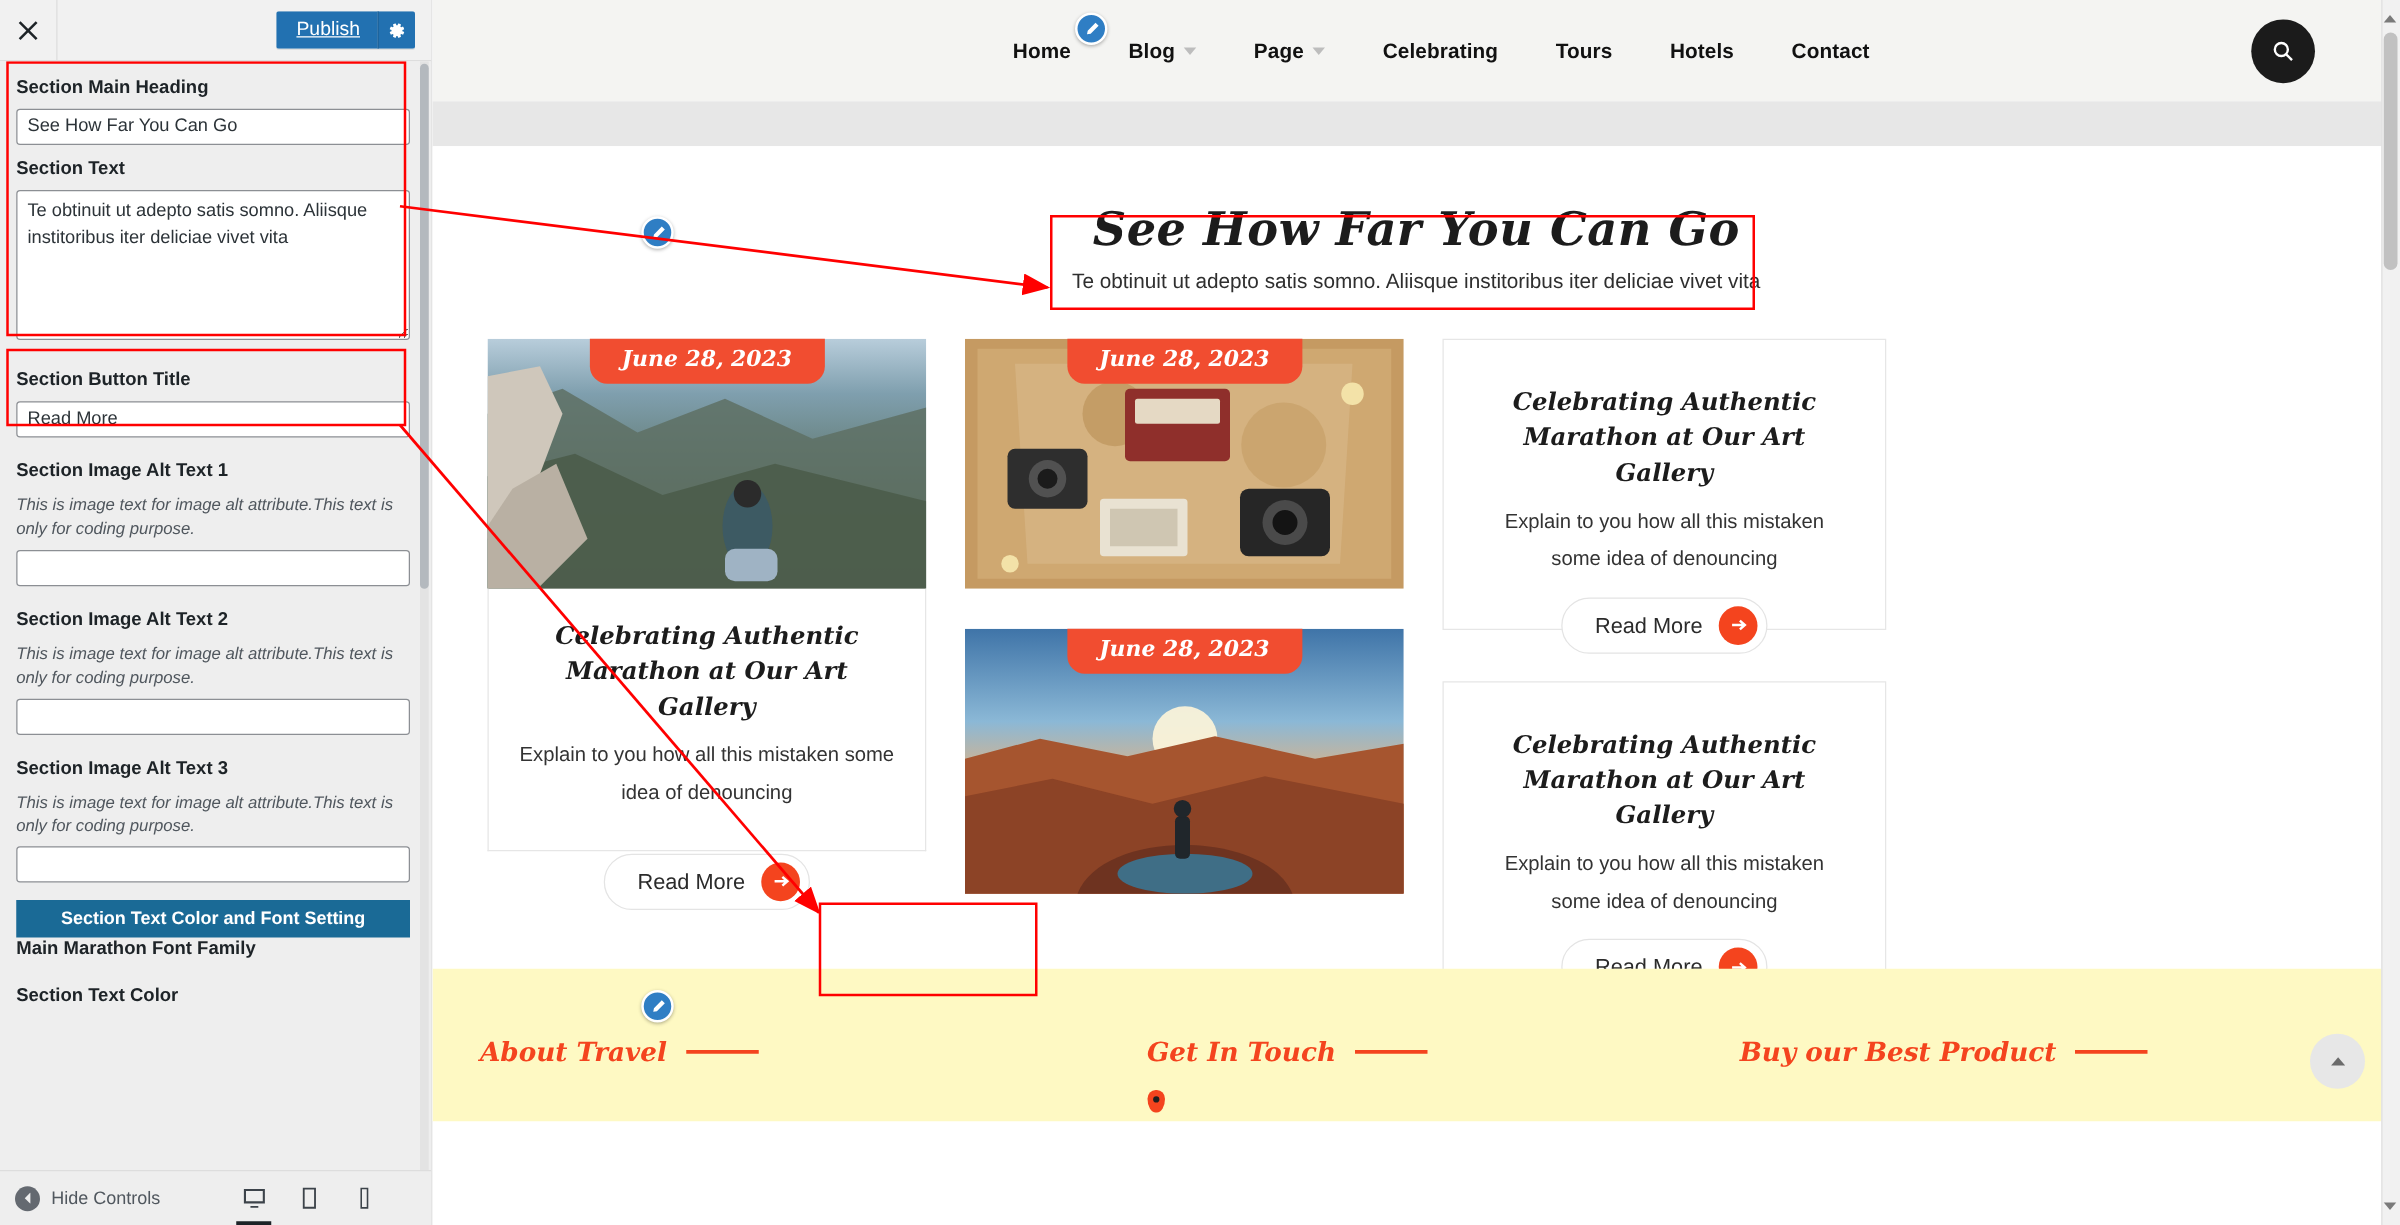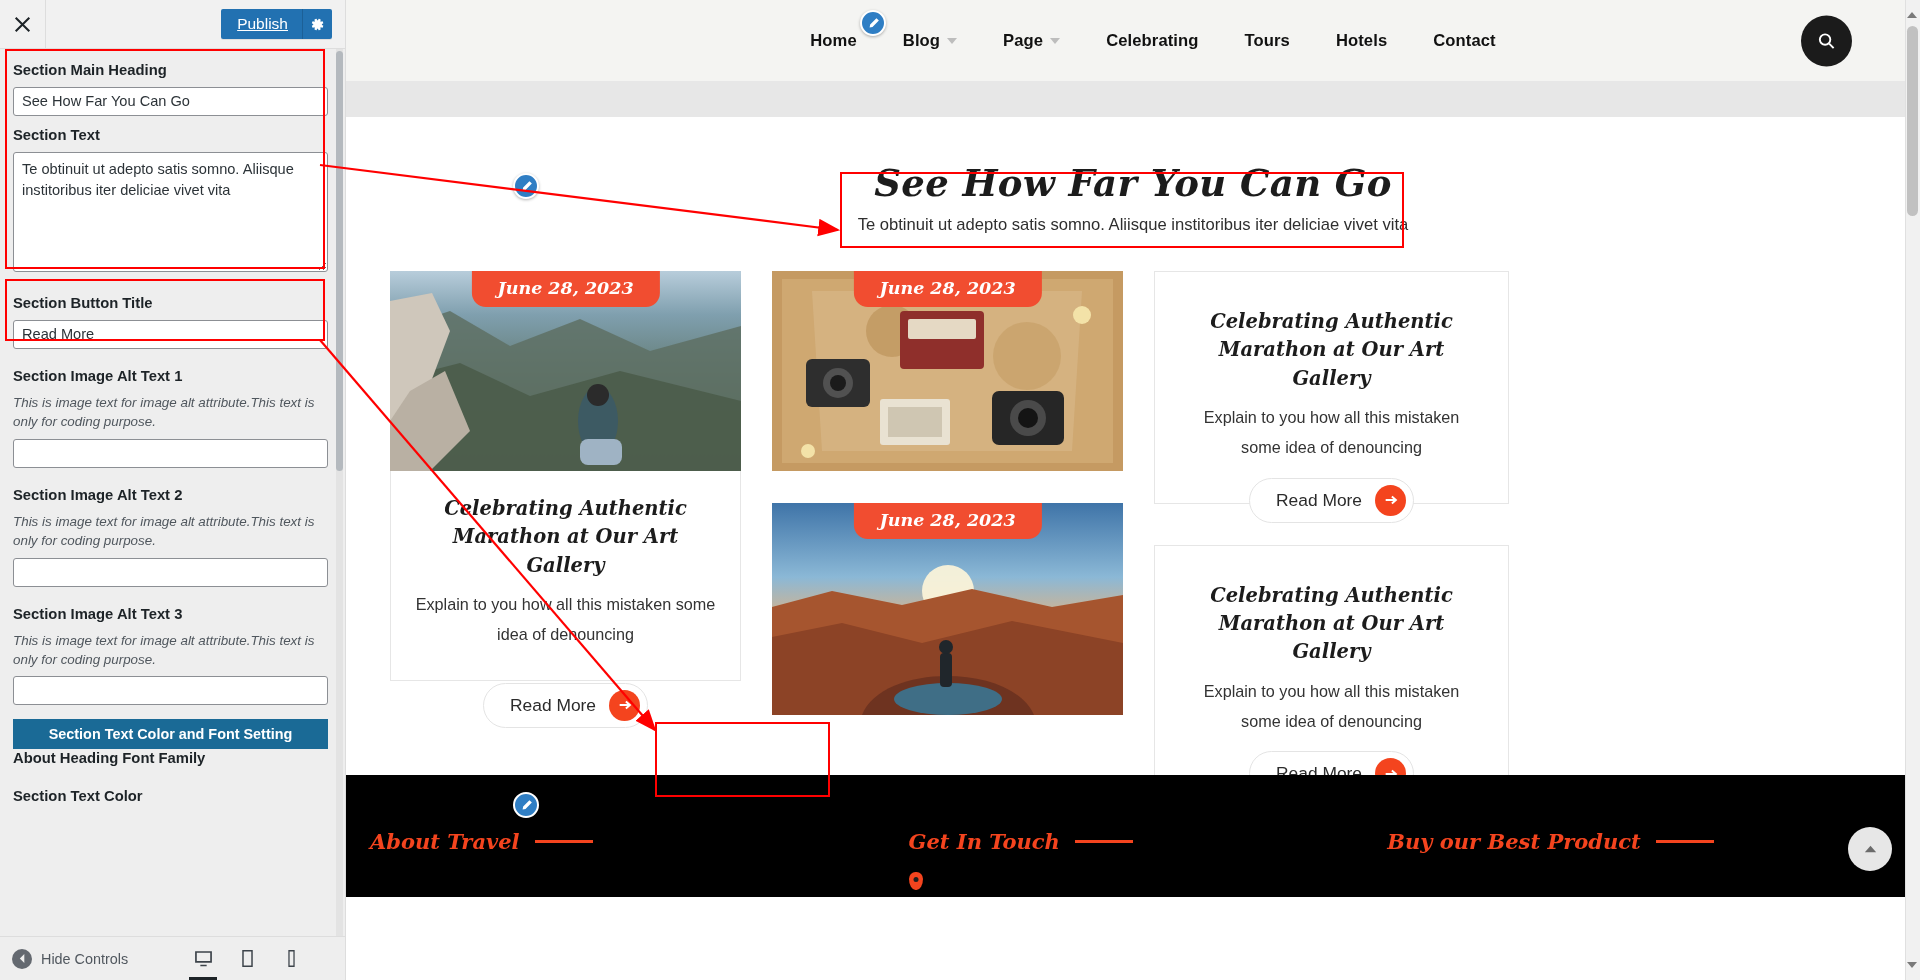--- a/index.html
+++ b/index.html
@@ -243,22 +243,22 @@
   .c3-card {
     border: 1px solid #e6e6e6; background: #fff;
     padding: 36px 30px 40px 30px; text-align: center;
     margin-bottom: 46px;
   }
   .c3-wrap { position: relative; }
   .c3-rm { display: flex; justify-content: center; margin-top: -26px; }
 
   
   .site-footer {
-    background: #000000; height: 100%;
-    padding: 54px 54px 0 24px;
+    background: #fef9c3; height: 100%;
+    padding: 54px 54px 0 38px;
     display: flex; gap: 0;
   }
   .f-col { flex: 1; position: relative; }
   .f-col:nth-child(1) { flex: 0 0 36%; }
   .f-col:nth-child(2) { flex: 0 0 32%; }
   .f-title {
     font-family: "DejaVu Serif", serif; font-style: italic; font-weight: bold;
     font-size: 21px; color: #f4441e;
     display: inline-flex; align-items: center; gap: 15px;
   }
@@ -374,21 +374,21 @@
           <input class="txt-input" value="" style="">
         </div>
 
         
         <button class="blue-btn">Section Text Color and Font Setting</button>
 
         
 
         
         <div class="ctrl" style="margin-bottom:18px">
-          <label class="ctrl-label">About Heading Font Family</label>
+          <label class="ctrl-label">Main Marathon Font Family</label>
         </div>
 
         
         <div class="ctrl">
           <label class="ctrl-label">Section Text Color</label>
 
         </div>
 
       </div>
 

